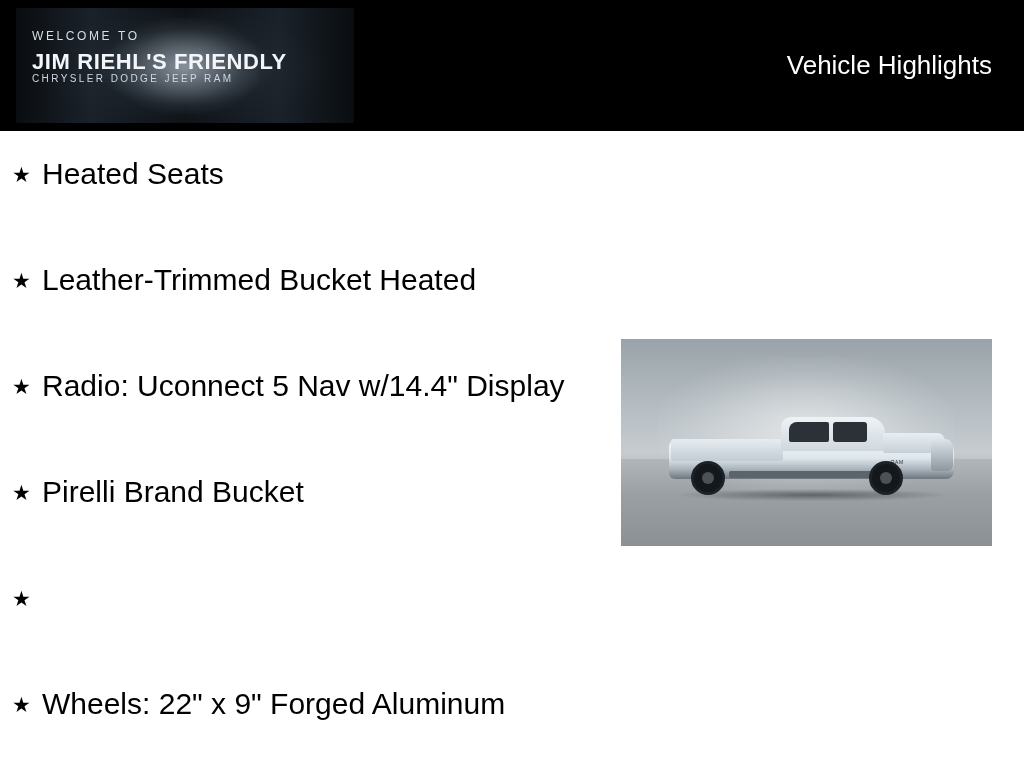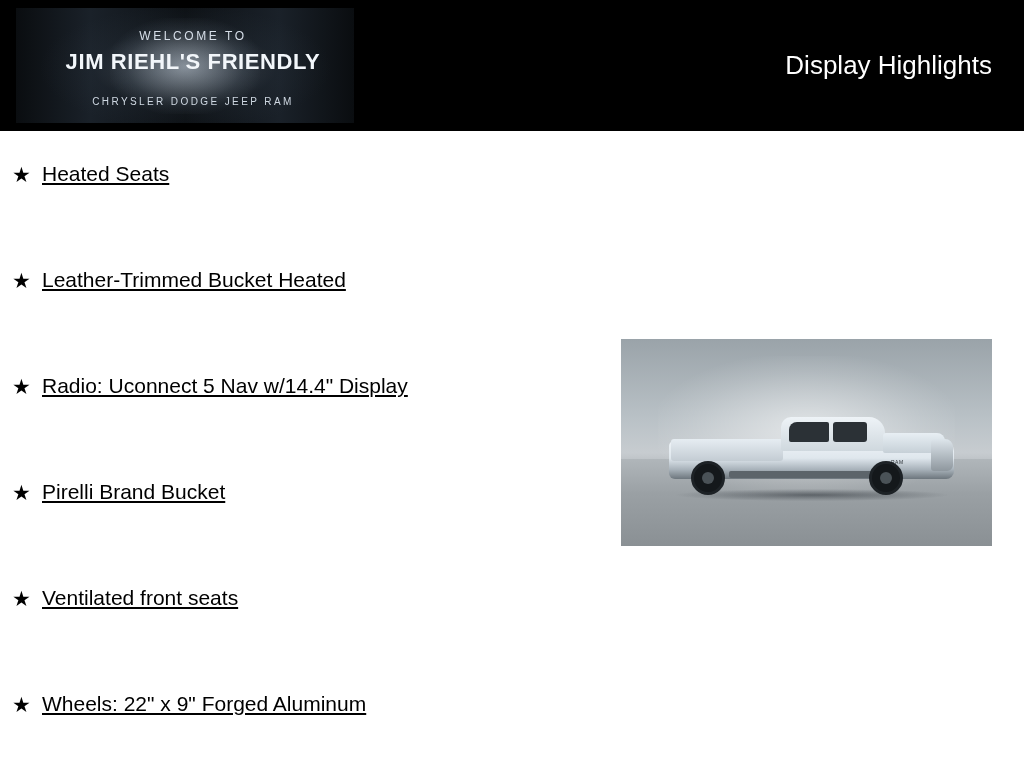--- a/index.html
+++ b/index.html
@@ -54,38 +54,37 @@
     width: 150px;
     height: 96px;
     transform: translate(-50%, -50%);
     background: radial-gradient(ellipse at center, rgba(220,232,245,0.45) 0%, rgba(160,180,200,0.10) 55%, rgba(0,0,0,0) 75%);
   }
   .logo-text {
     position: absolute;
     left: 16px;
     right: 0;
     top: 22px;
-    text-align: center;
     color: #e9eef4;
     line-height: 1;
   }
   .logo-welcome {
     display: block;
     font-size: 12px;
     letter-spacing: 2.6px;
     color: #d6dee8;
     margin-bottom: 9px;
   }
   .logo-main {
     display: block;
     font-size: 22px;
     font-weight: bold;
     letter-spacing: 0.6px;
     color: #f2f6fa;
-    margin-bottom: 24px;
+    margin-bottom: 1px;
   }
   .logo-sub {
     display: block;
     font-size: 10px;
     letter-spacing: 2.4px;
     color: #cfd8e2;
   }
   .header-title {
     position: absolute;
     right: 32px;
@@ -110,25 +109,24 @@
   .bullet-star {
     width: 30px;
     flex: 0 0 30px;
     font-size: 21px;
     line-height: 26px;
     color: #000000;
     text-align: left;
     padding-top: 2px;
   }
   .bullet-label {
-    font-size: 21px;
+    font-size: 30px;
     line-height: 28px;
     color: #000000;
     white-space: nowrap;
-    text-decoration: underline;
   }
 
   
   .vehicle-image {
     position: absolute;
     left: 621px;
     top: 339px;
     width: 371px;
     height: 207px;
     overflow: hidden;
@@ -268,21 +266,21 @@
 
   <div class="header">
     <div class="logo-box">
       <div class="logo-bg"></div>
       <div class="logo-text">
         <span class="logo-welcome">WELCOME TO</span>
         <span class="logo-main">JIM RIEHL'S FRIENDLY</span>
         <span class="logo-sub">CHRYSLER  DODGE  JEEP  RAM</span>
       </div>
     </div>
-    <div class="header-title">Display Highlights</div>
+    <div class="header-title">Vehicle Highlights</div>
   </div>
 
   <div class="bullets">
     <div class="bullet-row">
       <div class="bullet-star">★</div>
       <div class="bullet-label">Heated Seats</div>
     </div>
     <div class="bullet-row">
       <div class="bullet-star">★</div>
       <div class="bullet-label">Leather-Trimmed Bucket Heated</div>
@@ -290,21 +288,20 @@
     <div class="bullet-row">
       <div class="bullet-star">★</div>
       <div class="bullet-label">Radio: Uconnect 5 Nav w/14.4" Display</div>
     </div>
     <div class="bullet-row">
       <div class="bullet-star">★</div>
       <div class="bullet-label">Pirelli Brand Bucket</div>
     </div>
     <div class="bullet-row">
       <div class="bullet-star">★</div>
-      <div class="bullet-label">Ventilated front seats</div>
     </div>
     <div class="bullet-row">
       <div class="bullet-star">★</div>
       <div class="bullet-label">Wheels: 22" x 9" Forged Aluminum</div>
     </div>
   </div>
 
   <div class="vehicle-image">
     <div class="vi-floor"></div>
     <div class="vi-glow"></div>

